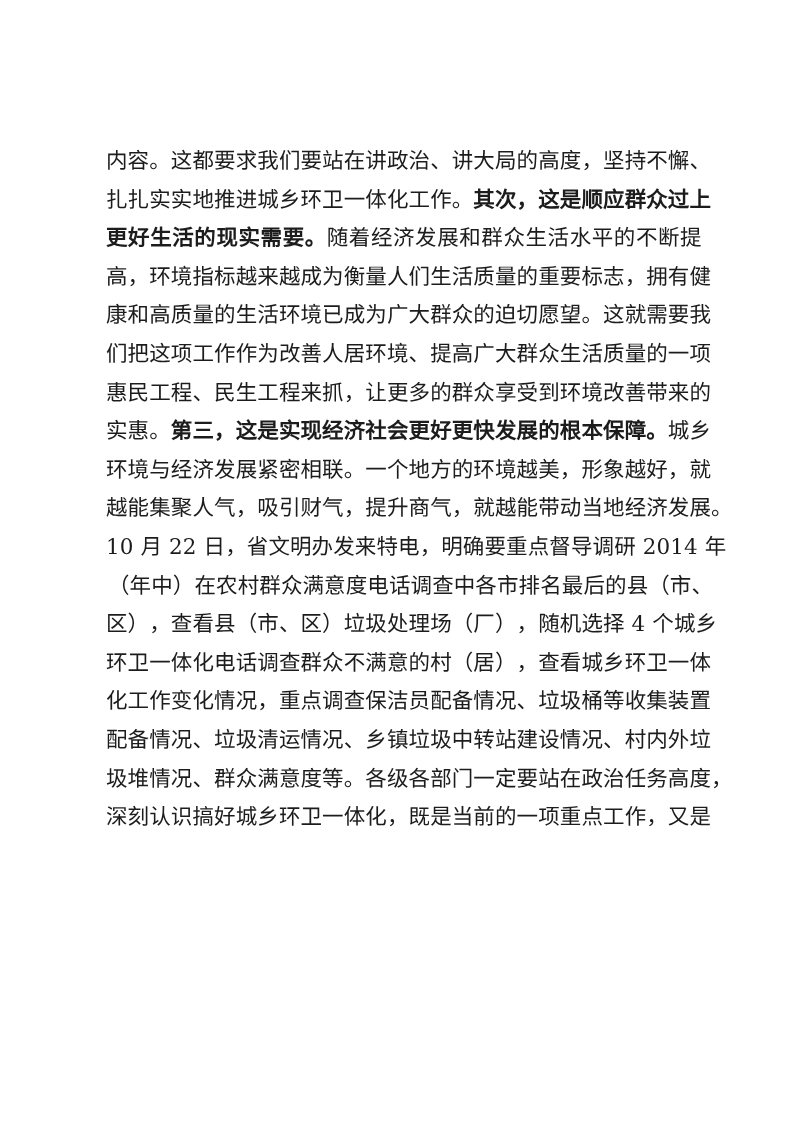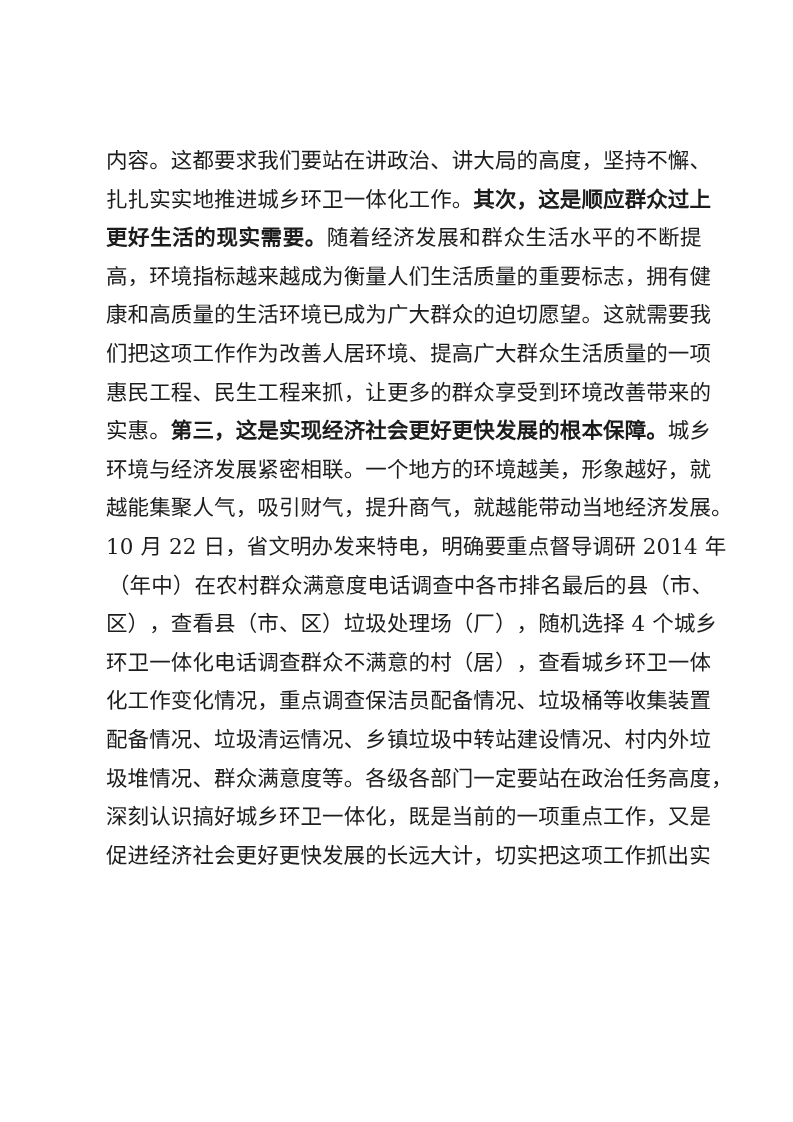--- a/index.html
+++ b/index.html
@@ -610,15 +610,14 @@
         <span>一</span>
         <span>项</span>
         <span>重</span>
         <span>点</span>
         <span>工</span>
         <span>作</span>
         <span>，</span>
         <span>又</span>
         <span>是</span>
       </div>
-      <div class="doc-line"><span>促进经济社会更好更快发展的长远大计，切实把这项工作抓出实</span></div>
     </div>
 </div>
 
 </body></html>

